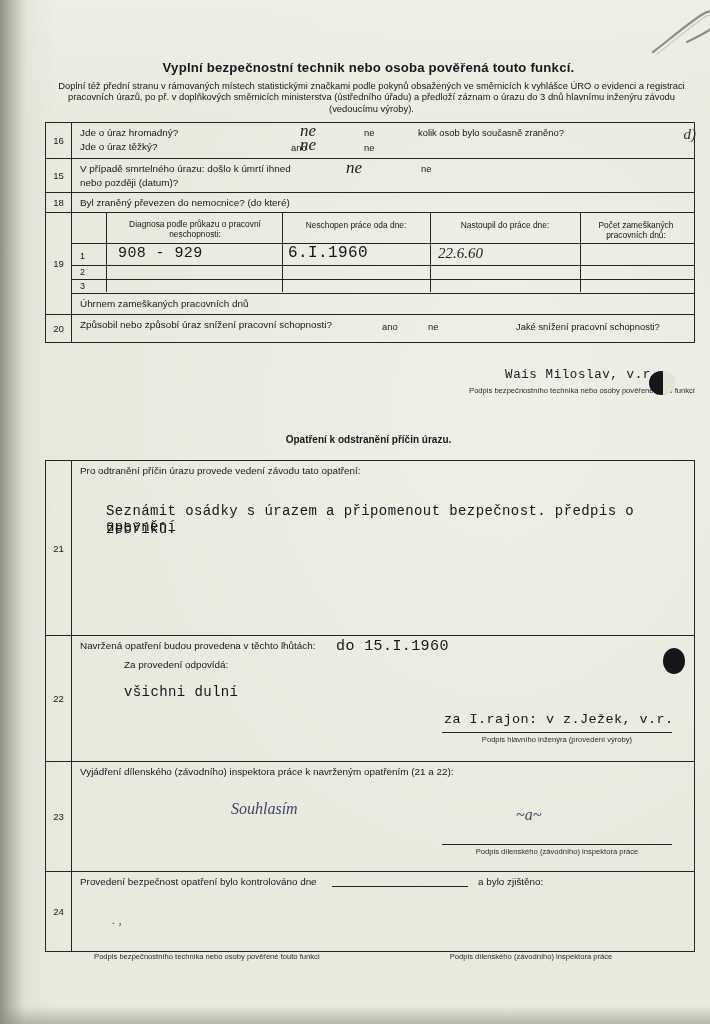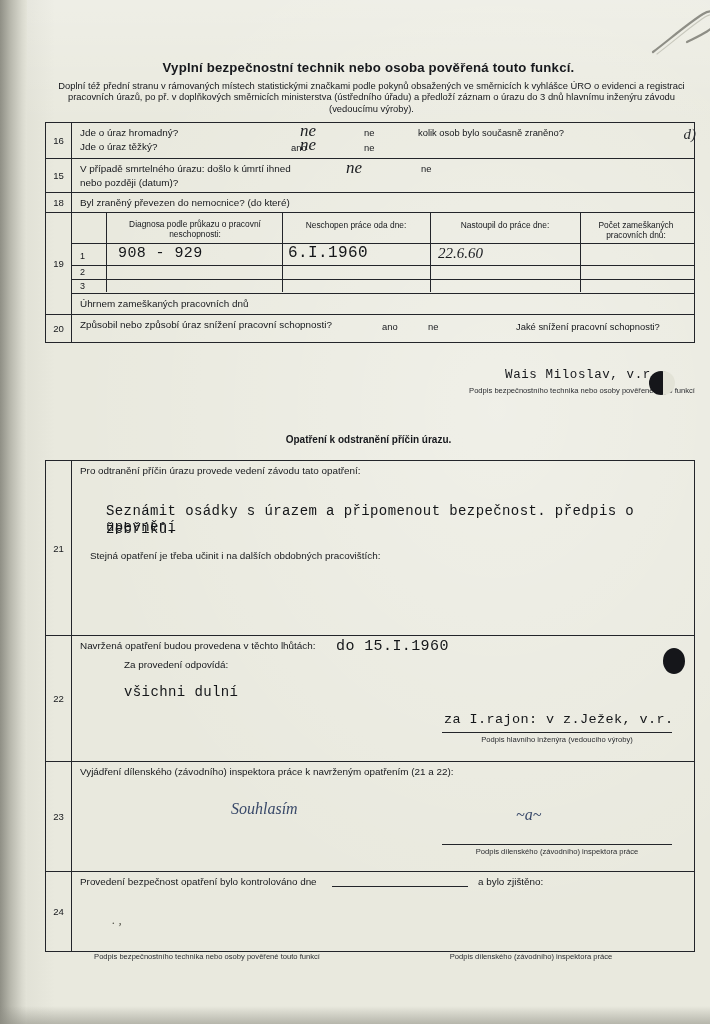--- a/index.html
+++ b/index.html
@@ -328,34 +328,33 @@
 
     <div class="tbl2">
 
       <div class="row" style="height:175px">
         <div class="numcell">21</div>
         <div class="rowbody">
           <div class="lbl">Pro odtranění příčin úrazu provede vedení závodu tato opatření:</div>
         </div>
         <div class="hw" style="left:60px;top:42px;font-size:14px">Seznámit osádky s úrazem a připomenout bezpečnost. předpis o upevnění</div>
         <div class="hw" style="left:60px;top:60px;font-size:14px">žebříků.</div>
-        <div style="position:absolute;left:44px;top:89px;font-size:9.9px">Stejná opatření je třeba učinit i na dalších obdobných pracovištích:</div>
       </div>
 
       <div class="row" style="height:126px">
         <div class="numcell">22</div>
         <div class="rowbody">
           <div class="lbl">Navržená opatření budou provedena v těchto lhůtách:</div>
         </div>
         <div class="hw" style="left:290px;top:2px;font-size:15px">do 15.I.1960</div>
         <div style="position:absolute;left:78px;top:23px;font-size:9.9px">Za provedení odpovídá:</div>
         <div class="hw" style="left:78px;top:48px;font-size:14px">všichni dulní</div>
         <div class="hw" style="left:398px;top:76px;font-size:13.5px">za I.rajon: v z.Ježek, v.r.</div>
         <div class="underline" style="position:absolute;left:396px;right:22px;top:96px"></div>
-        <div class="capt" style="position:absolute;left:396px;right:22px;top:99px">Podpis hlavního inženýra (vedoucího výroby)</div>
+        <div class="capt" style="position:absolute;left:396px;right:22px;top:99px">Podpis hlavního inženýra (provedení výroby)</div>
       </div>
 
       <div class="row" style="height:110px">
         <div class="numcell">23</div>
         <div class="rowbody">
           <div class="lbl">Vyjádření dílenského (závodního) inspektora práce k navrženým opatřením (21 a 22):</div>
         </div>
         <div class="hw-script" style="left:185px;top:38px;font-size:16px;color:#3a4a6a">Souhlasím</div>
         <div class="hw-script" style="left:470px;top:44px;font-size:16px;color:#3a4a6a">~a~</div>
         <div class="underline" style="position:absolute;left:396px;right:22px;top:82px"></div>

